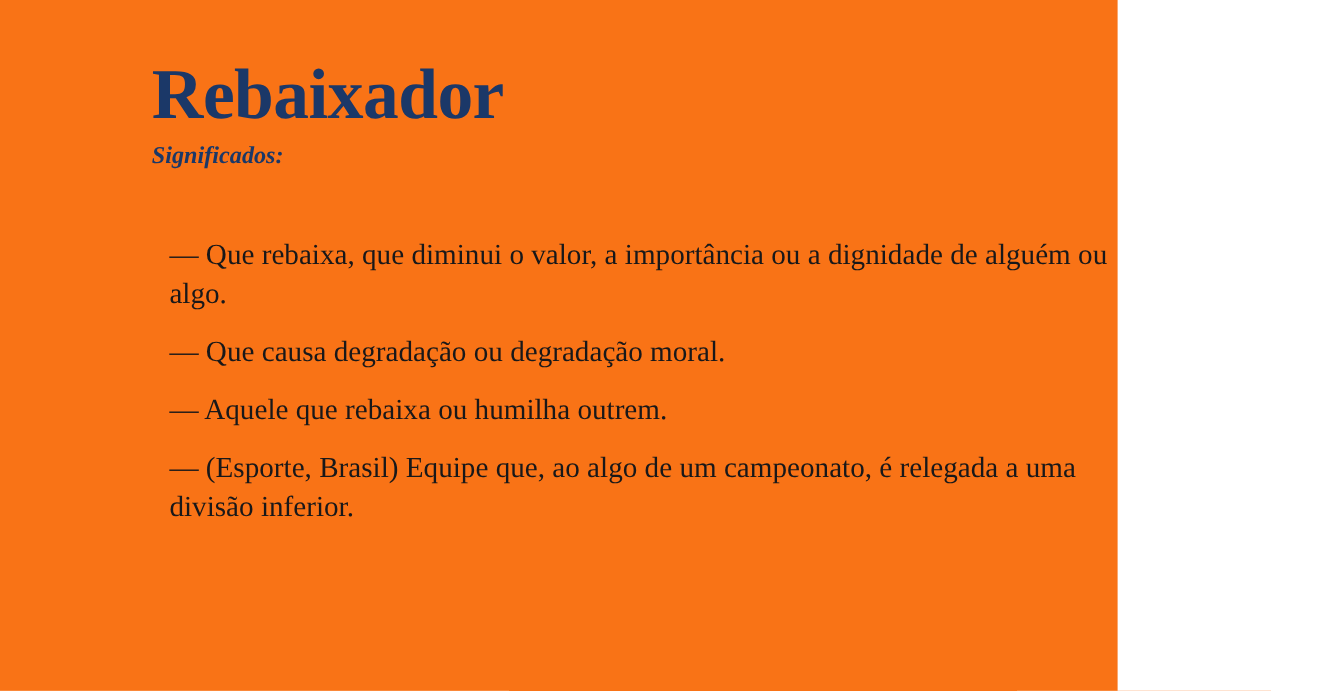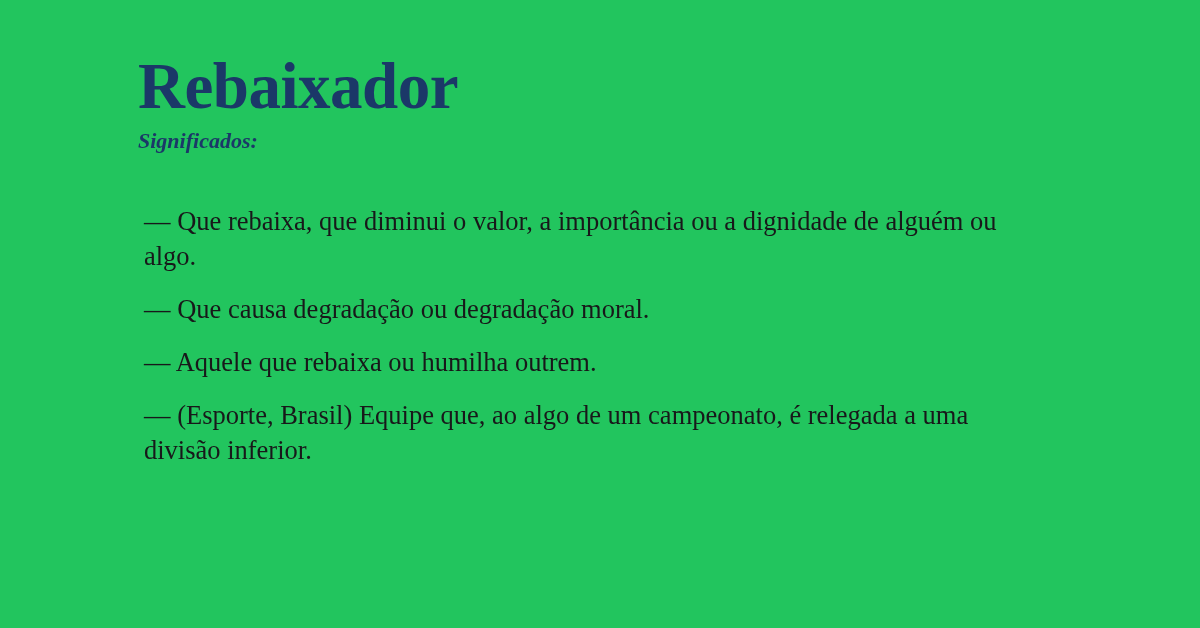--- a/index.html
+++ b/index.html
@@ -10,25 +10,25 @@
   body {
     width: 1200px;
     height: 628px;
     background: #ffffff;
     font-family: "Liberation Serif", "DejaVu Serif", serif;
     overflow: hidden;
   }
 
   .card {
     position: relative;
-    width: 1200px;
+    width: 1016px;
     height: 628px;
     box-sizing: border-box;
     padding: 0 138px;
-    background: #22c55e;
+    background: #f97316;
   }
 
   .headword {
     margin: 0;
     padding: 0;
     position: absolute;
     left: 138px;
     top: 52px;
     font-family: "Liberation Serif", "DejaVu Serif", serif;
     font-size: 65px;
@@ -52,21 +52,21 @@
     line-height: 1.15;
     color: #1b3868;
     white-space: nowrap;
   }
 
   .senses {
     position: absolute;
     left: 138px;
     top: 198px;
     width: 900px;
-    margin: 6px;
+    margin: 16px;
     padding: 0;
     list-style: none;
   }
 
   .sense {
     font-family: "Liberation Serif", "DejaVu Serif", serif;
     font-size: 26.5px;
     line-height: 35px;
     color: #18181a;
     margin: 0 0 18px 0;

